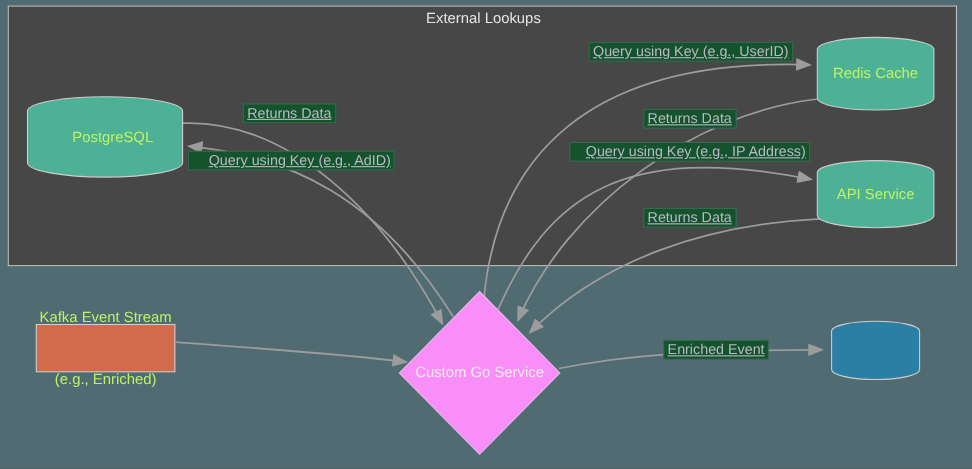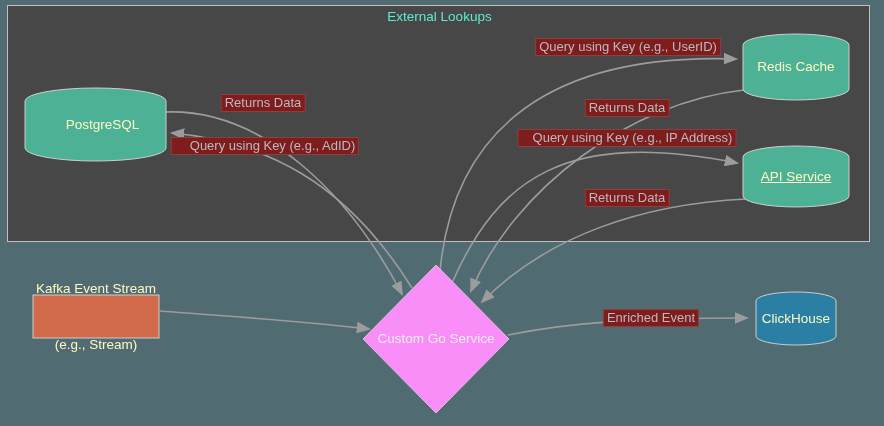--- a/index.html
+++ b/index.html
@@ -7,35 +7,35 @@
     position:relative;width:884px;height:426px;overflow:hidden;
     background:#506B72;
     font-family:"Liberation Sans",sans-serif;
   }
   .subgraph{
     position:absolute;left:7px;top:5px;width:863px;height:237px;
     background:#474747;border:1px solid #C2C0BE;box-sizing:border-box;
   }
   .subgraph-title{
     position:absolute;left:7px;top:9px;width:865px;text-align:center;
-    color:#5eead4;font-size:13.5px;
+    color:#e5e5e5;font-size:13.5px;
   }
   svg.overlay{position:absolute;left:0;top:0;}
   .edge{stroke:#9C9C9C;stroke-width:1.6;fill:none;}
   .node-shape{stroke:#CDCDCD;stroke-width:1;}
   .diamond-shape{stroke:#E3B9E3;stroke-width:1;}
   .ntext{
     position:absolute;display:flex;flex-direction:column;align-items:center;
-    justify-content:center;text-align:center;color:#fef9c3;
+    justify-content:center;text-align:center;color:#bef264;
     font-size:13.5px;line-height:1.3;pointer-events:none;
   }
   .elabel{
     position:absolute;transform:translate(-50%,-50%);white-space:nowrap;
-    background:#7f1d1d;color:#BAB9C2;font-size:13px;line-height:16px;
-    padding:0 3px;border:1px solid rgba(185,185,195,0.22);
+    background:#14532d;color:#BAB9C2;font-size:13px;line-height:16px;
+    padding:0 3px;border:1px solid rgba(185,185,195,0.22);text-decoration:underline;
   }
 </style>
 </head>
 <body>
 
 <div class="stage">
 
   <div class="subgraph"></div>
   <div class="subgraph-title">External Lookups</div>
 
@@ -68,36 +68,33 @@
   </svg>
 
   <div class="ntext" style="left:25px;top:88px;width:155px;height:73px;">
     <span>PostgreSQL</span>
   </div>
 
   <div class="ntext" style="left:743px;top:34px;width:106px;height:66px;">
     <span>Redis Cache</span>
   </div>
 
-  <div class="ntext" style="left:743px;top:146px;width:106px;height:61px;text-decoration:underline;">
+  <div class="ntext" style="left:743px;top:146px;width:106px;height:61px;">
     <span>API Service</span>
   </div>
 
   <div class="ntext" style="left:33px;top:295px;width:126px;height:43px;gap:38px;">
     <span>Kafka Event Stream</span>
-    <span>(e.g., Stream)</span>
+    <span>(e.g., Enriched)</span>
   </div>
 
   <div class="ntext" style="left:366px;top:269px;width:140px;height:140px;color:#F2ECF2;text-align:center;">
     <span>Custom Go Service</span>
   </div>
 
-  <div class="ntext" style="left:756px;top:292px;width:80px;height:53px;">
-    <span>ClickHouse</span>
-  </div>
 
   <div class="elabel" style="left:263px;top:103px;">Returns Data</div>
   <div class="elabel" style="left:265px;top:146px;padding-left:18px;">Query using Key (e.g., AdID)</div>
   <div class="elabel" style="left:628px;top:47px;">Query using Key (e.g., UserID)</div>
   <div class="elabel" style="left:627px;top:108px;">Returns Data</div>
   <div class="elabel" style="left:627px;top:138px;padding-left:14px;">Query using Key (e.g., IP Address)</div>
   <div class="elabel" style="left:627px;top:198px;">Returns Data</div>
   <div class="elabel" style="left:651px;top:318px;">Enriched Event</div>
 
 </div>

